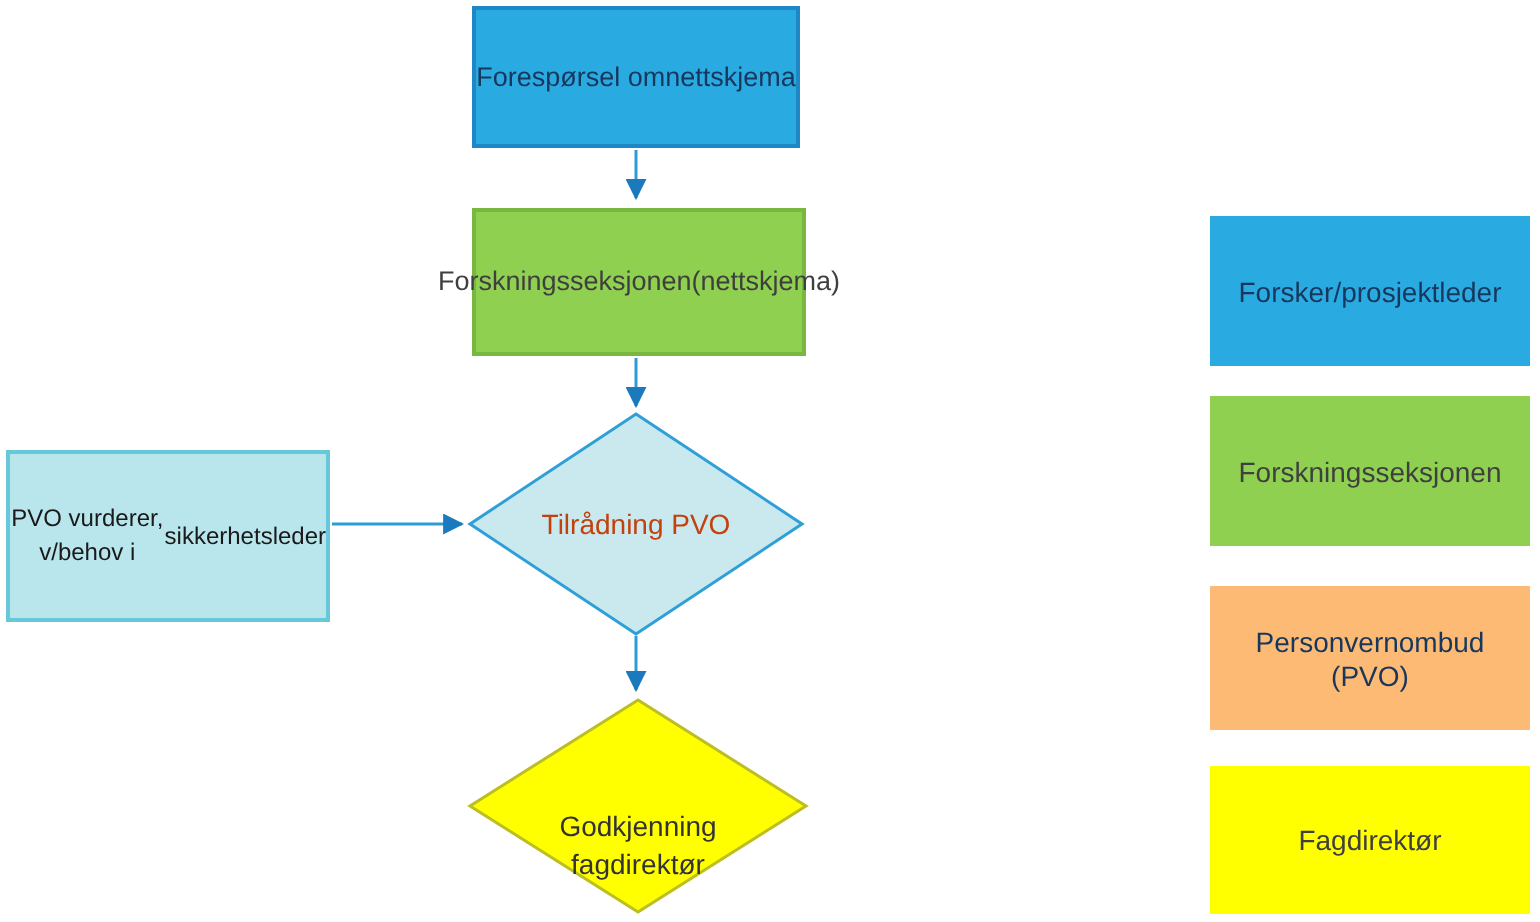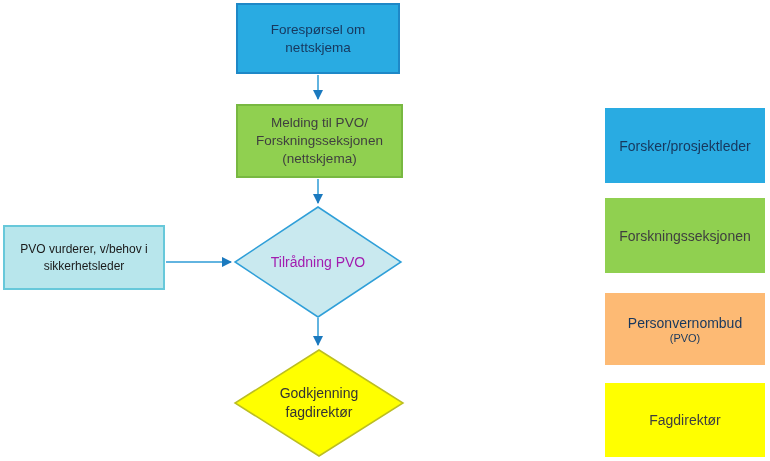--- a/index.html
+++ b/index.html
@@ -8,68 +8,68 @@
     width: 770px;
     height: 461px;
     background: #ffffff;
     font-family: "Liberation Sans", sans-serif;
     overflow: hidden;
   }
   .layer { position: absolute; left: 0; top: 0; }
   .node {
     position: absolute;
     display: flex;
-    flex-direction: column;
+    flex-direction: row;
     align-items: center;
     justify-content: center;
     text-align: center;
     box-sizing: border-box;
     line-height: 18px;
   }
   .node-request {
     left: 236px; top: 3px; width: 164px; height: 71px;
     background: #29ABE2; border: 2px solid #1E88C7;
     color: #17375D; font-size: 13.5px;
   }
   .node-notification {
     left: 236px; top: 104px; width: 167px; height: 74px;
     background: #90D050; border: 2px solid #78B841;
     color: #3F3F3F; font-size: 13.5px;
   }
   .node-advisory {
-    left: 3px; top: 225px; width: 162px; height: 65px;
+    left: 3px; top: 225px; width: 162px; height: 86px;
     background: #B8E6EC; border: 2px solid #67C8DA;
     color: #1A1A1A; font-size: 12px; line-height: 17px;
   }
   .label-diamond {
     position: absolute;
     transform: translate(-50%, -50%);
     text-align: center;
     white-space: nowrap;
   }
   .label-recommendation {
     left: 318px; top: 262px;
-    color: #a21caf; font-size: 14px;
+    color: #c2410c; font-size: 14px;
   }
   .label-approval {
-    left: 319px; top: 403px;
+    left: 319px; top: 423px;
     color: #333333; font-size: 14px; line-height: 19px; white-space: normal; width: 120px;
   }
   .legend-item {
     position: absolute;
     left: 605px; width: 160px;
     display: flex; flex-direction: column;
     align-items: center; justify-content: center;
     text-align: center; font-size: 14px;
   }
   .legend-researcher { top: 108px; height: 75px; background: #29ABE2; color: #17375D; }
   .legend-research   { top: 198px; height: 75px; background: #90D050; color: #3F3F3F; }
   .legend-pvo        { top: 293px; height: 72px; background: #fdba74; color: #17375D; }
   .legend-director   { top: 383px; height: 74px; background: #FFFF00; color: #3F3F3F; }
-  .legend-sub { font-size: 11px; margin-top: 1px; }
+  .legend-sub { font-size: 14px; margin-top: 1px; }
   .line-span { display: block; }
 </style>
 </head>
 <body>
 
 <div class="canvas">
 
   <svg class="layer" width="770" height="461" viewBox="0 0 770 461">
     <defs>
       <marker id="arrowhead" viewBox="0 0 10 10" refX="9" refY="5" markerWidth="7" markerHeight="7" orient="auto">
@@ -85,21 +85,20 @@
     <polygon points="318,207 401,262 318,317 235,262" fill="#C9E9EF" stroke="#2F9FD8" stroke-width="1.5"></polygon>
     <polygon points="319,350 403,403 319,456 235,403" fill="#FFFF00" stroke="#BCBE22" stroke-width="1.5"></polygon>
   </svg>
 
   <div class="node node-request">
     <span class="line-span">Forespørsel om</span>
     <span class="line-span">nettskjema</span>
   </div>
 
   <div class="node node-notification">
-    <span class="line-span">Melding til PVO/</span>
     <span class="line-span">Forskningsseksjonen</span>
     <span class="line-span">(nettskjema)</span>
   </div>
 
   <div class="node node-advisory">
     <span class="line-span">PVO vurderer, v/behov i</span>
     <span class="line-span">sikkerhetsleder</span>
   </div>
 
   <div class="label-diamond label-recommendation">Tilrådning PVO</div>

